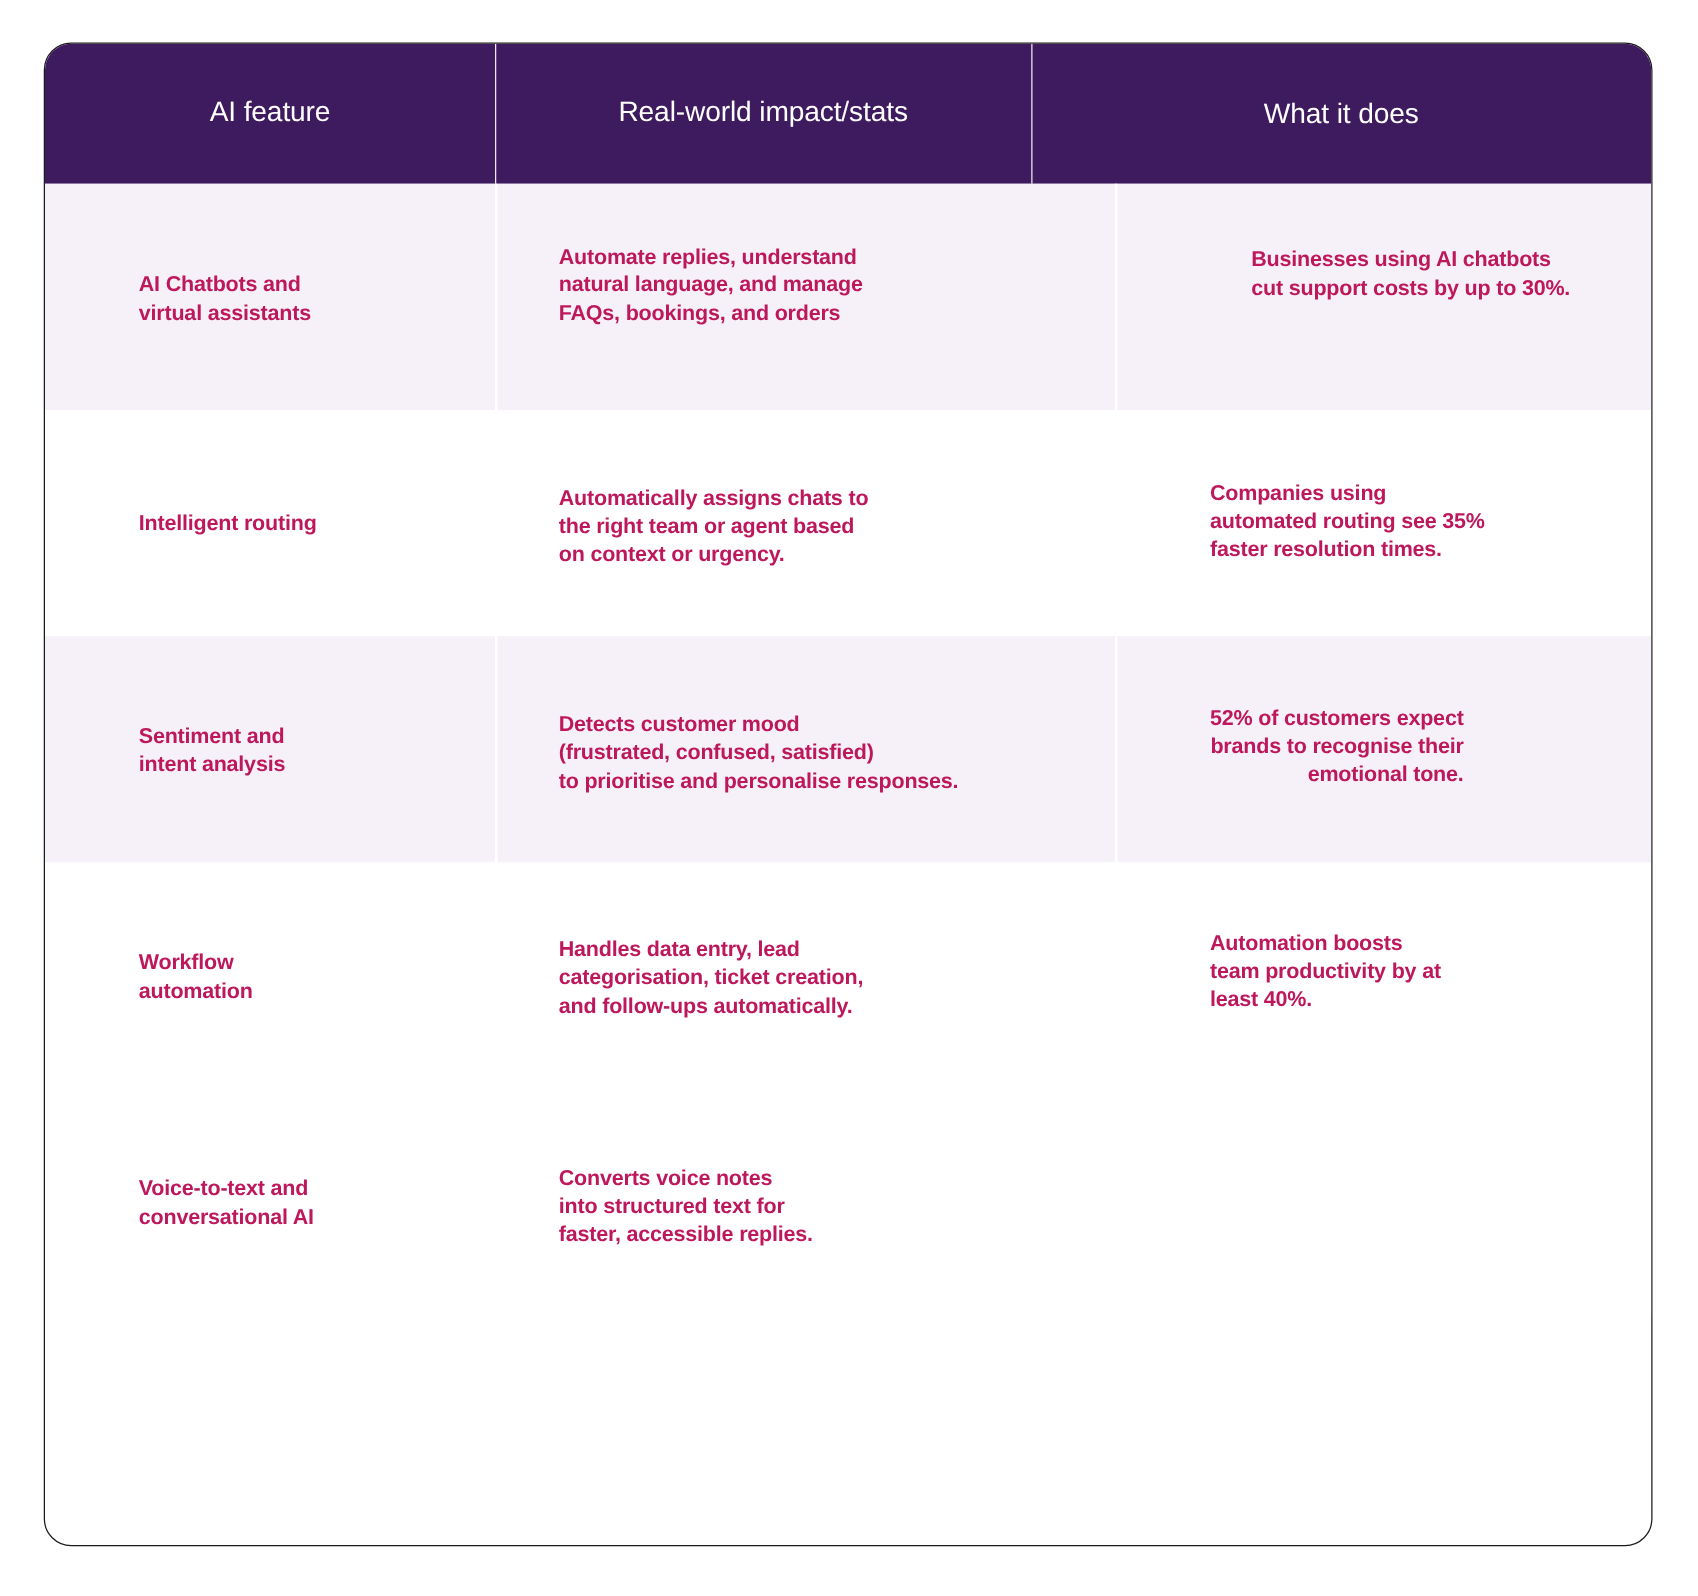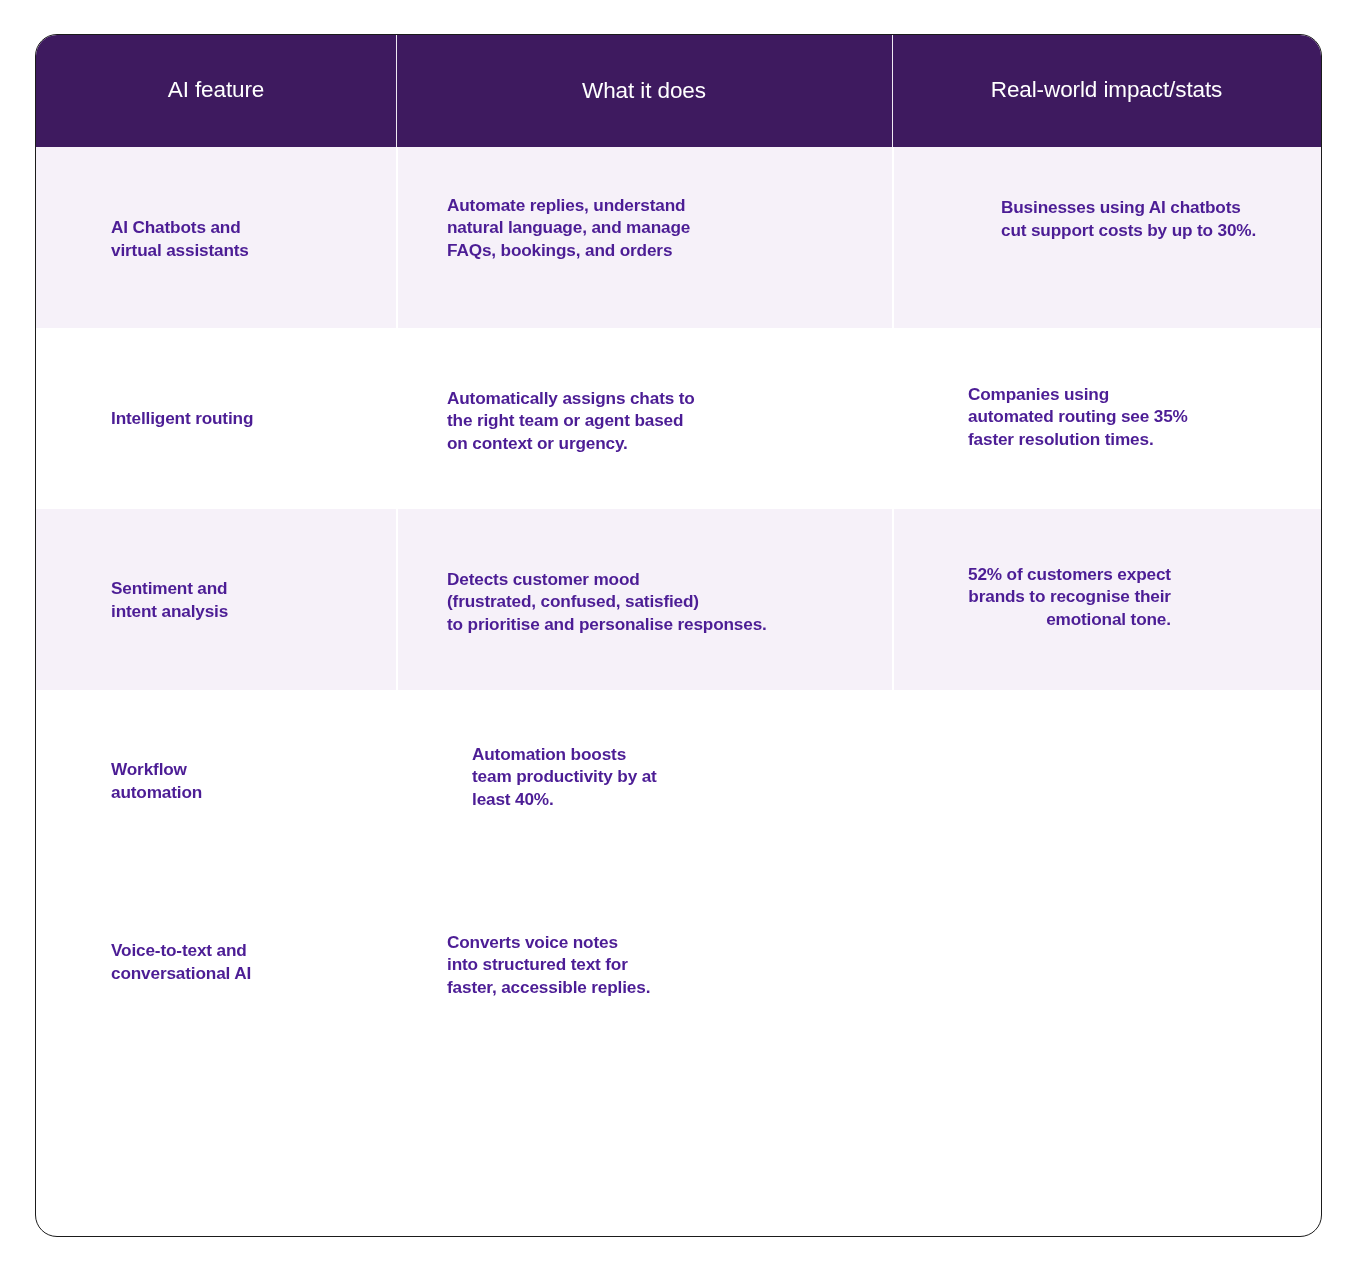--- a/index.html
+++ b/index.html
@@ -85,21 +85,21 @@
     background: #ffffff;
   }
 
   .trow.tinted { background: #F6F1F9; }
 
   .td {
     height: 100%;
     display: flex;
     align-items: center;
     position: relative;
-    color: #4c1d95;
+    color: #be185d;
     font-weight: 700;
     font-size: 17.2px;
     line-height: 1.30;
     letter-spacing: -0.15px;
   }
 
   .td.c-feature  { padding-left: 75px; padding-right: 14px; }
   .td.c-does     { padding-left: 51px; padding-right: 14px; }
   .td.c-impact   { padding-left: 76px; padding-right: 14px; }
 
@@ -141,25 +141,25 @@
 <body>
 
 <div class="page">
 
   <div class="table-card">
 
     <div class="thead">
       <div class="th col1">
         <span>AI feature</span>
       </div>
+      <div class="th col3">
+        <span>Real-world impact/stats</span>
+      </div>
       <div class="th col2">
         <span>What it does</span>
-      </div>
-      <div class="th col3">
-        <span>Real-world impact/stats</span>
       </div>
     </div>
 
     <div class="tbody">
 
       <div class="trow tinted r1">
         <div class="td col1 c-feature">
           <span class="cell-text">AI Chatbots and
 virtual assistants</span>
         </div>
@@ -205,20 +205,25 @@
 brands to recognise their
 emotional tone.</span>
         </div>
       </div>
 
       <div class="trow r4">
         <div class="td col1 c-feature">
           <span class="cell-text">Workflow
 automation</span>
         </div>
+        <div class="td col2 c-does">
+          <span class="cell-text">Handles data entry, lead
+categorisation, ticket creation,
+and follow-ups automatically.</span>
+        </div>
         <div class="td col3 c-impact">
           <span class="cell-text">Automation boosts
 team productivity by at
 least 40%.</span>
         </div>
       </div>
 
 
       <div class="trow r6">
         <div class="td col1 c-feature">

